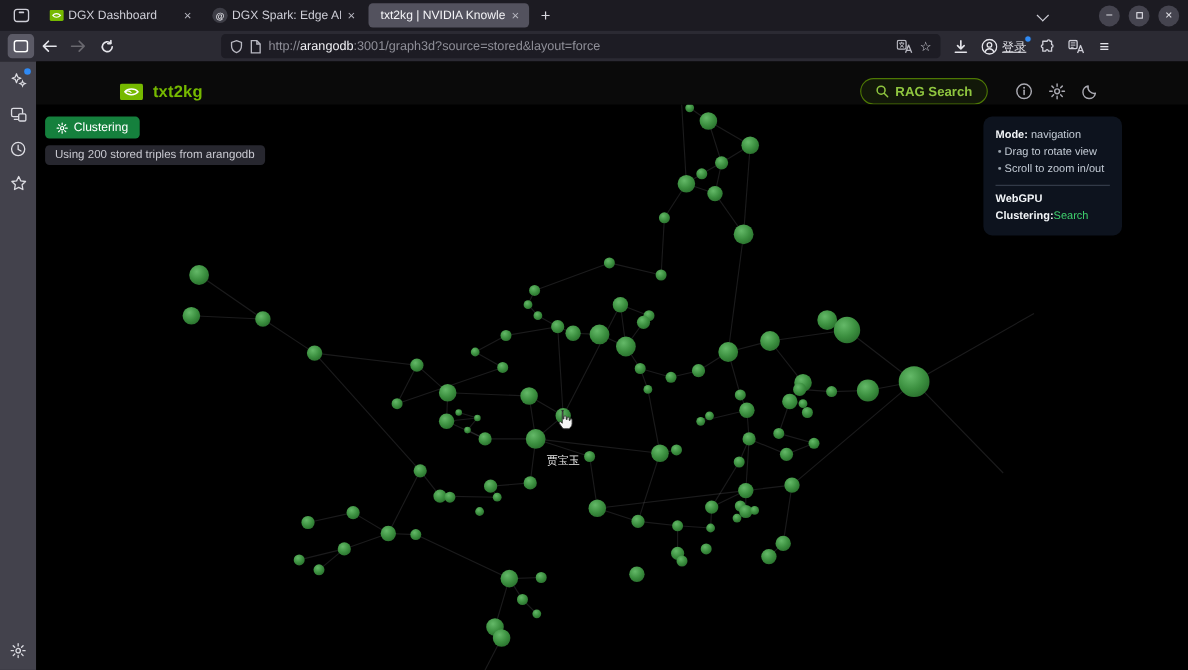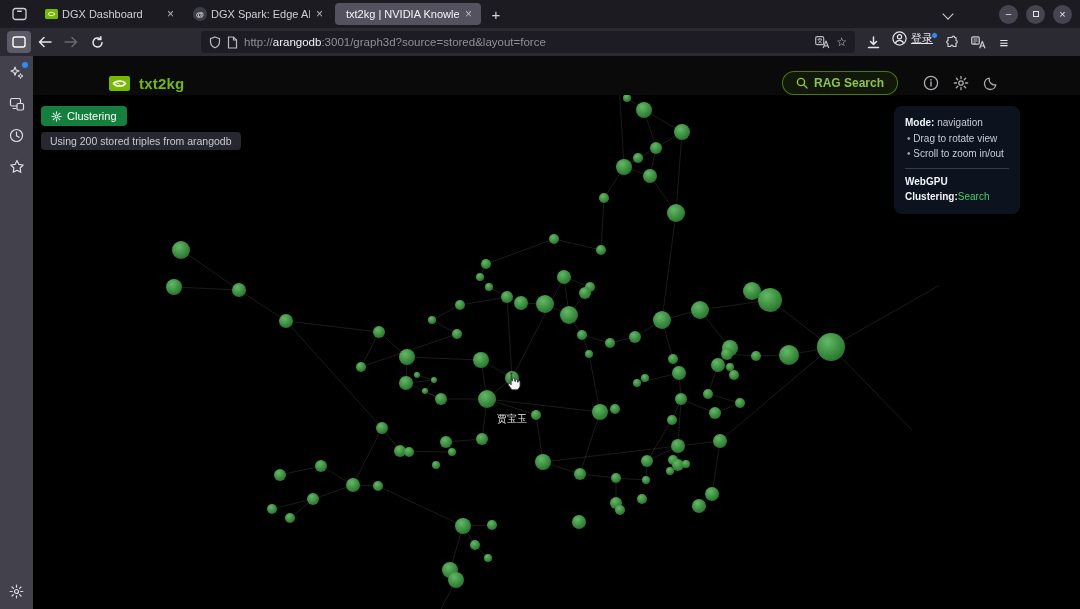--- a/index.html
+++ b/index.html
@@ -26,21 +26,21 @@
 
   
   .toolbar { height:28px; flex:0 0 28px; background:#2b2a33; display:flex; align-items:center; padding:0 7px; gap:2px; }
   .tbtn { width:24px; height:22px; border-radius:4px; display:flex; align-items:center; justify-content:center; color:#e4e4ea; }
   .tbtn.st-active { background:#5b5a66; }
   .tbtn.disabled { color:#69686f; }
   .urlbar { flex:0 0 654px; height:22px; background:#1d1c24; border-radius:4px; margin:0 4px 0 90px; display:flex; align-items:center; padding:0 8px; gap:6px; }
   .url-text { flex:1; font-size:11.5px; white-space:nowrap; overflow:hidden; color:#8f8f98; }
   .url-text .host { color:#f1f1f5; }
   .url-star { color:#cfcfd8; font-size:12px; }
-  .acct { display:flex; align-items:flex-start; gap:4px; padding:0 5px; height:22px; border-radius:4px; position:relative; color:#e4e4ea;text-decoration:underline; }
+  .acct { display:flex; align-items:center; gap:4px; padding:0 5px; height:22px; border-radius:4px; position:relative; color:#e4e4ea;text-decoration:underline; }
   .acct-label { font-size:11px; color:#e8e8ee; }
   .acct-dot { position:absolute; top:1px; right:0px; width:7px; height:7px; border-radius:50%; background:#2f8af5; border:1px solid #2b2a33; }
 
   
   .main { flex:1; display:flex; min-height:0; }
   .fxsidebar { width:33px; flex:0 0 33px; background:#43424c; display:flex; flex-direction:column; align-items:center; padding-top:8px; gap:13px; position:relative; }
   .sbicon { width:18px; height:18px; display:flex; align-items:center; justify-content:center; color:#dcdce2; position:relative; }
   .sb-dot { position:absolute; top:-2px; right:-2px; width:6px; height:6px; border-radius:50%; background:#2f8af5; }
   .sb-bottom { position:absolute; bottom:9px; left:0; width:33px; display:flex; justify-content:center; }
 

